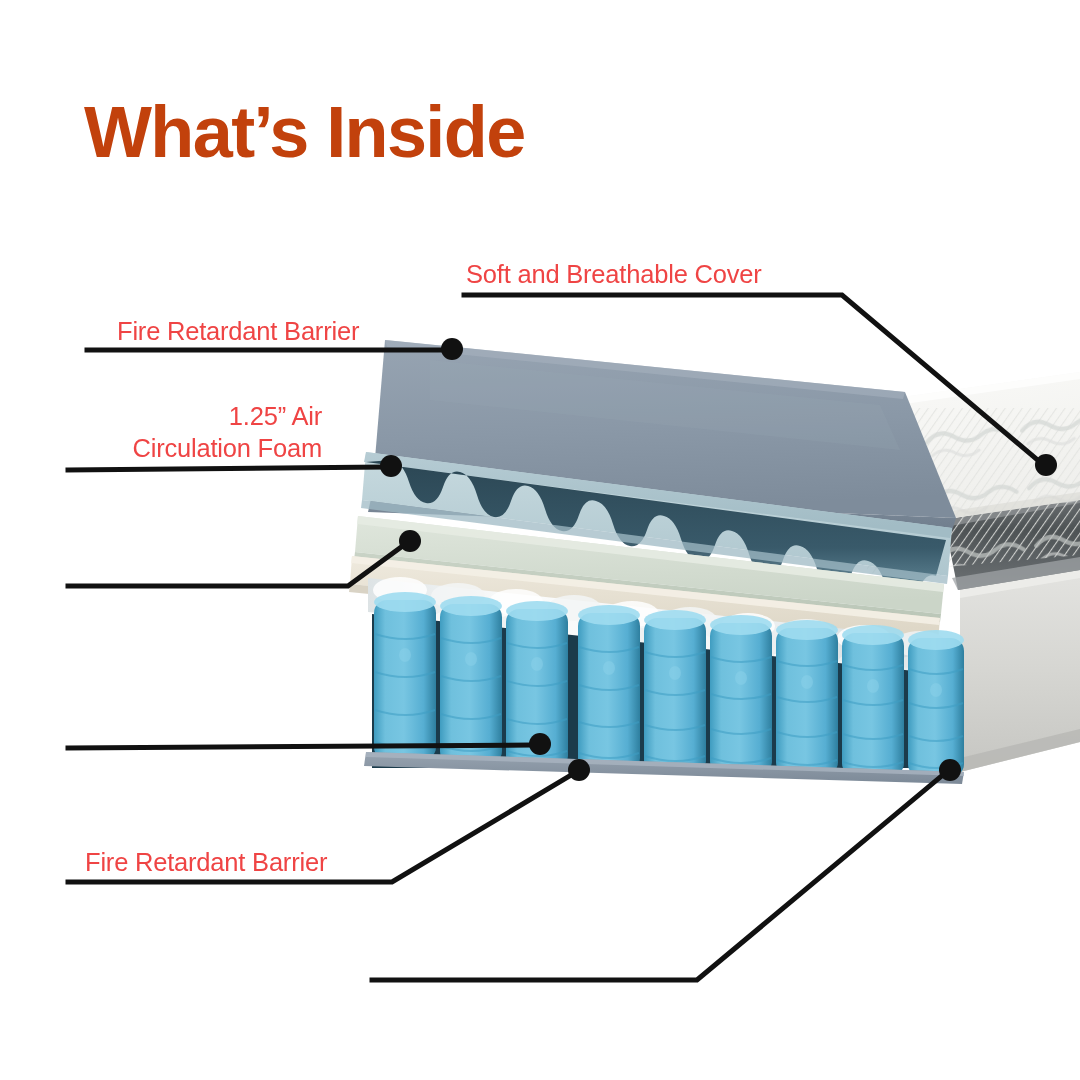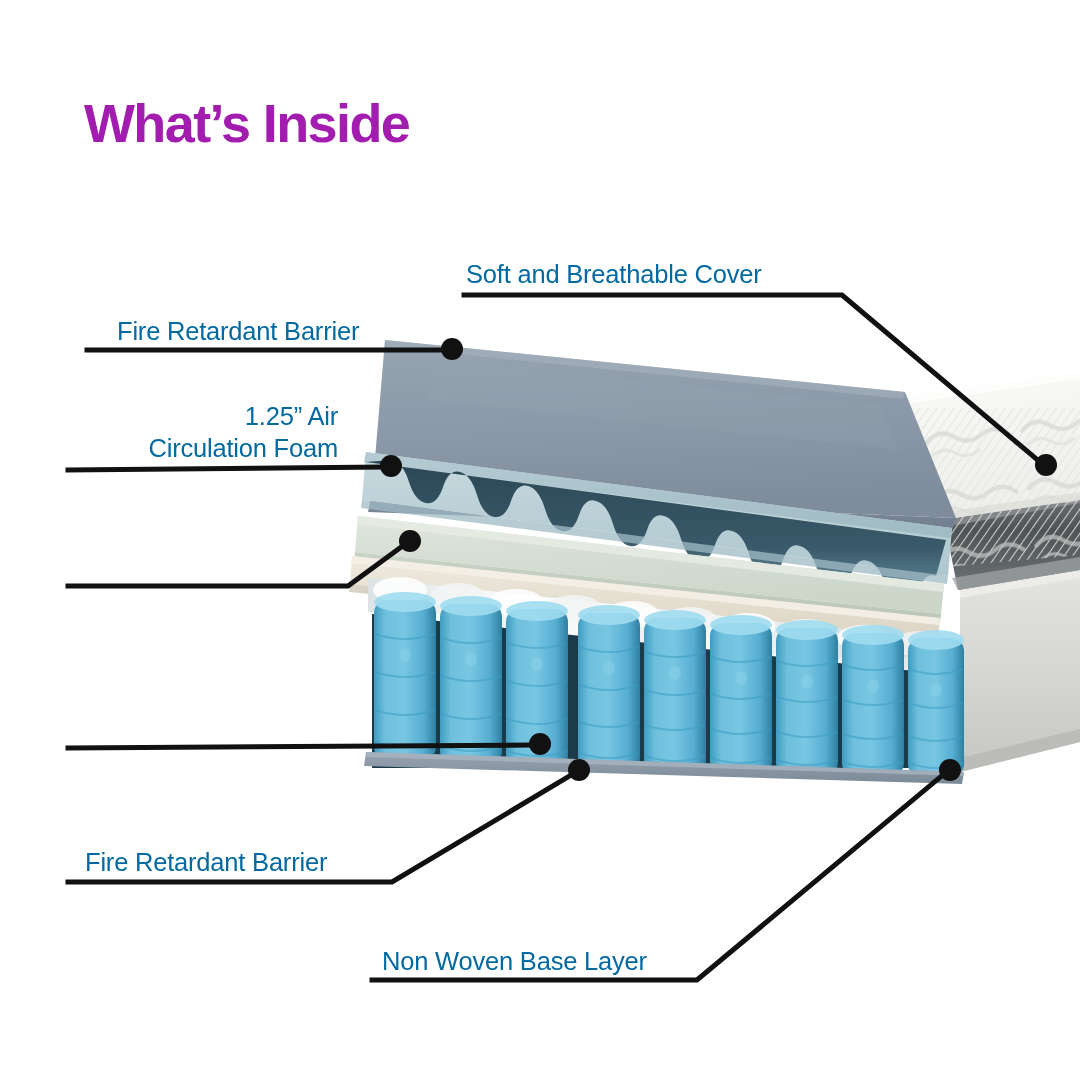--- a/index.html
+++ b/index.html
@@ -1,23 +1,23 @@
 <!DOCTYPE html>
 <html><head>
 <meta charset="utf-8">
 <style>
   html,body{margin:0;padding:0;background:#ffffff;}
   body{width:1080px;height:1080px;overflow:hidden;
        font-family:"Liberation Sans","DejaVu Sans",sans-serif;color:#111111;}
   #stage{position:relative;width:1080px;height:1080px;background:#ffffff;}
-  #title{position:absolute;left:84px;top:96px;font-size:54px;font-weight:700;
-         letter-spacing:-1.6px;color:#a21caf;line-height:1;white-space:nowrap;}
+  #title{position:absolute;left:84px;top:96px;font-size:72px;font-weight:700;
+         letter-spacing:-1.6px;color:#c2410c;line-height:1;white-space:nowrap;}
   #art{position:absolute;left:0;top:0;width:1080px;height:1080px;}
   #leaders{position:absolute;left:0;top:0;width:1080px;height:1080px;}
-  .lbl{position:absolute;font-size:25.5px;color:#0369a1;line-height:1.27;
+  .lbl{position:absolute;font-size:25.5px;color:#ef4444;line-height:1.27;
        white-space:pre-line;letter-spacing:-0.2px;}
   .lbl.r{text-align:right;}
   .lbl.l{text-align:left;}
 </style>
 </head>
 <body>
 
 <div id="stage">
 
   <div id="title">What’s Inside</div>
@@ -346,22 +346,21 @@
       <circle cx="540" cy="744" r="11"></circle>
       <circle cx="579" cy="770" r="11"></circle>
       <circle cx="950" cy="770" r="11"></circle>
     </g>
   </svg>
 
   <div class="lbl l" style="left:466px;top:258px;">Soft and Breathable Cover</div>
 
   <div class="lbl l" style="left:117px;top:315px;">Fire Retardant Barrier</div>
 
-  <div class="lbl r" style="left:38px;top:400px;width:300px;">1.25” Air
+  <div class="lbl r" style="left:22px;top:400px;width:300px;">1.25” Air
 Circulation Foam</div>
 
 
 
   <div class="lbl l" style="left:85px;top:846px;">Fire Retardant Barrier</div>
 
-  <div class="lbl l" style="left:382px;top:945px;">Non Woven Base Layer</div>
 
 </div>
 
 </body></html>

